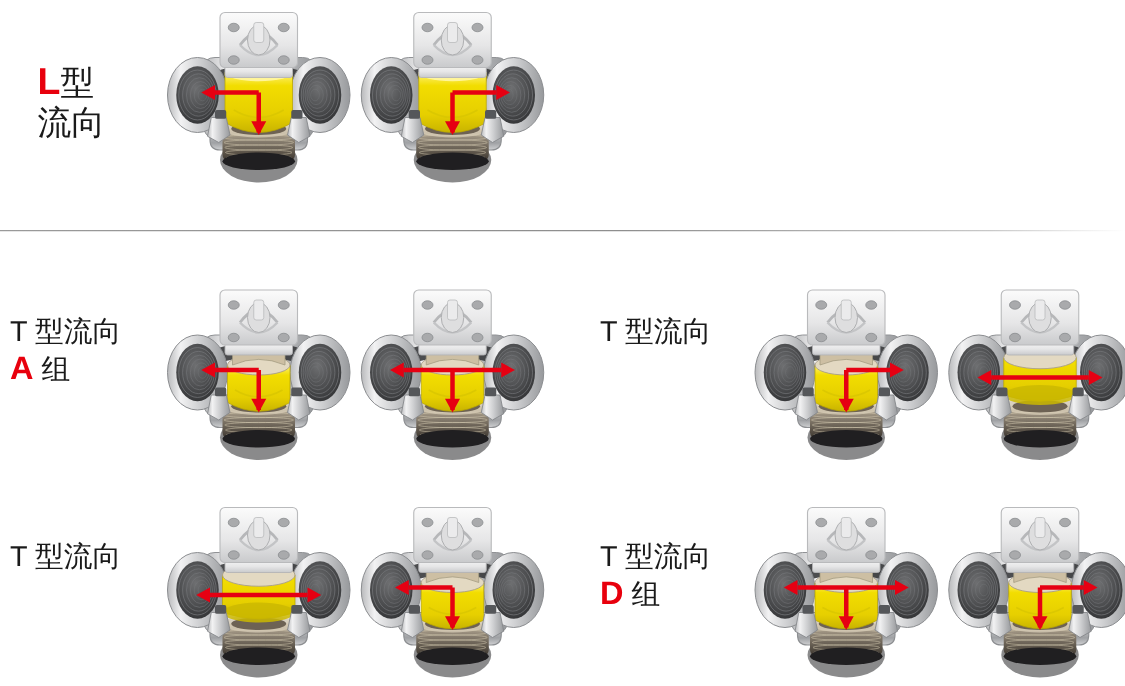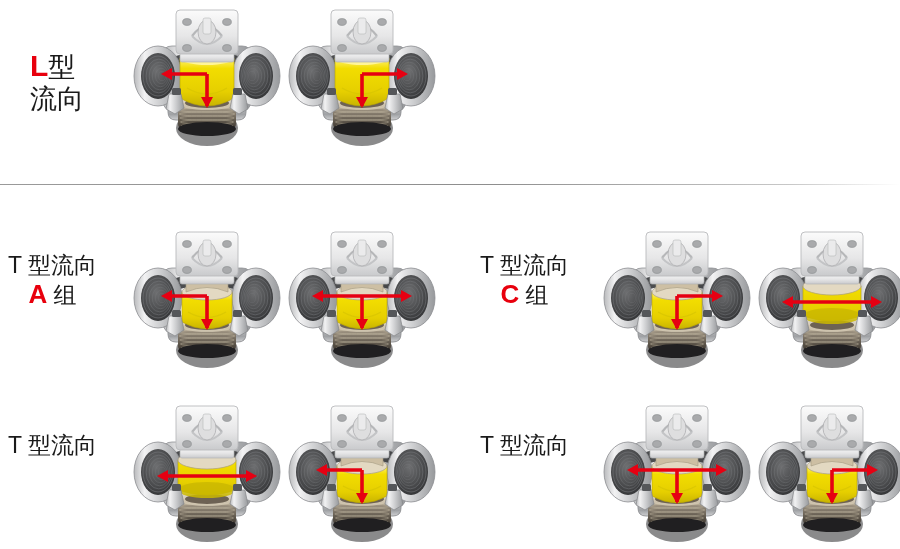--- a/index.html
+++ b/index.html
@@ -20,21 +20,21 @@
   .label{
     position:absolute;color:#1a1a1a;line-height:1.18;
     white-space:nowrap;user-select:none;
   }
   .label .ln{display:block;}
   .label .accent{color:#e8000d;font-weight:bold;}
   .label.l-type{font-size:27px;}
   .label.l-type .accent{font-size:30px;}
   .label.t-type{font-size:23px;}
   .label.t-type .accent{font-size:26px;}
-  .label .ln2{text-align:center;}
+  .label .ln2{text-align:left;}
 
   
   .valve{position:absolute;}
   .valve svg{display:block;}
 </style>
 </head>
 <body>
 
 <div class="sheet">
 
@@ -474,21 +474,20 @@
           <line x1="75" y1="72" x2="75" y2="104" stroke="#e60012" stroke-width="3.6" stroke-linecap="butt"></line>
           <path d="M25 72 l11 -6 l0 12 z" fill="#e60012"></path>
           <path d="M125 72 l-11 -6 l0 12 z" fill="#e60012"></path>
           <path d="M75 106 l-6 -11 l12 0 z" fill="#e60012"></path>
         </g>
      </svg>
     </div>
 
   <div class="label t-type" style="left:480px;top:252px;">
     <span class="ln">T 型流向</span>
-    <span class="ln ln2"><span class="accent">C</span>&nbsp;<span>组</span></span>
   </div>
 
   <div class="valve" id="v-c-1" style="left:602px;top:224px;">
       <svg width="150" height="150" viewBox="0 0 150 150" role="img">
 
   <defs>
     <linearGradient id="bodyV6" x1="0" y1="0" x2="0" y2="1">
       <stop offset="0%" stop-color="#fdfdfd"></stop>
       <stop offset="18%" stop-color="#e9e9ea"></stop>
       <stop offset="48%" stop-color="#c4c5c7"></stop>
@@ -909,20 +908,21 @@
           <line x1="75" y1="72" x2="75" y2="104" stroke="#e60012" stroke-width="3.6" stroke-linecap="butt"></line>
           <line x1="75" y1="72" x2="40" y2="72" stroke="#e60012" stroke-width="3.6" stroke-linecap="butt"></line>
           <path d="M75 106 l-6 -11 l12 0 z" fill="#e60012"></path>
           <path d="M29 72 l11 -6 l0 12 z" fill="#e60012"></path>
         </g>
      </svg>
     </div>
 
   <div class="label t-type" style="left:480px;top:432px;">
     <span class="ln">T 型流向</span>
+    <span class="ln ln2"><span class="accent">D</span>&nbsp;<span>组</span></span>
   </div>
 
   <div class="valve" id="v-d-1" style="left:602px;top:398px;">
       <svg width="150" height="150" viewBox="0 0 150 150" role="img">
 
   <defs>
     <linearGradient id="bodyV8" x1="0" y1="0" x2="0" y2="1">
       <stop offset="0%" stop-color="#fdfdfd"></stop>
       <stop offset="18%" stop-color="#e9e9ea"></stop>
       <stop offset="48%" stop-color="#c4c5c7"></stop>

